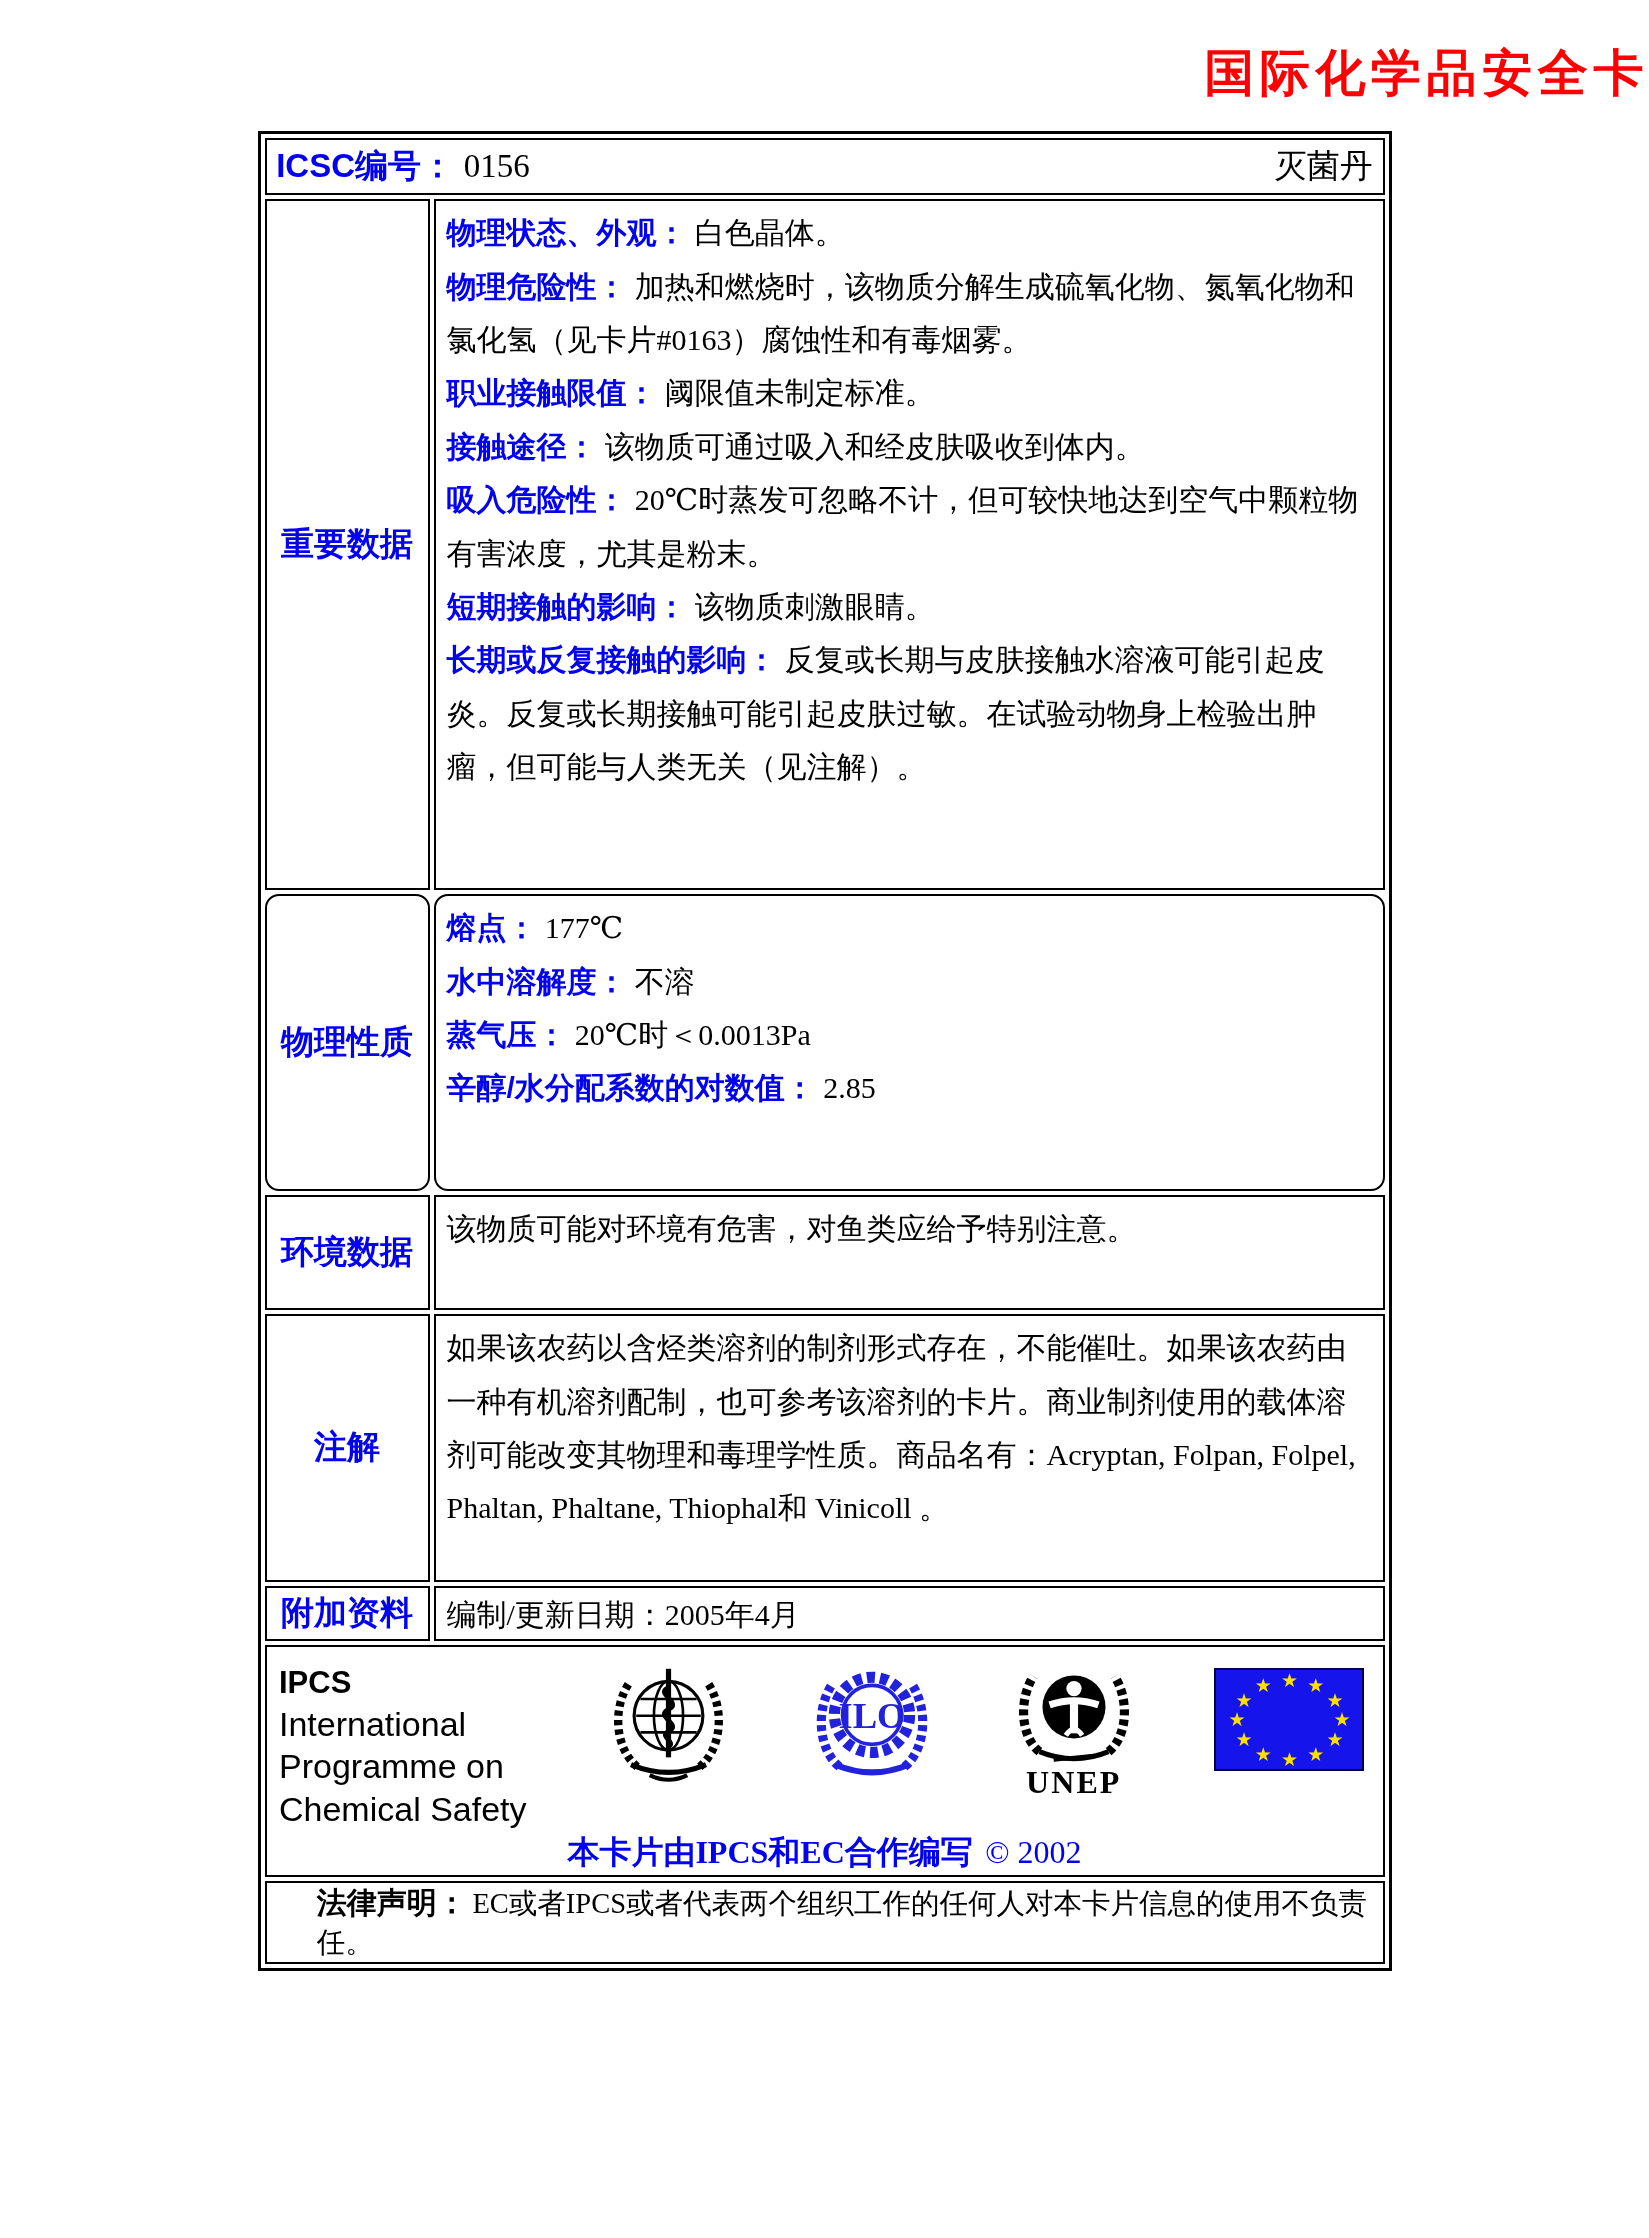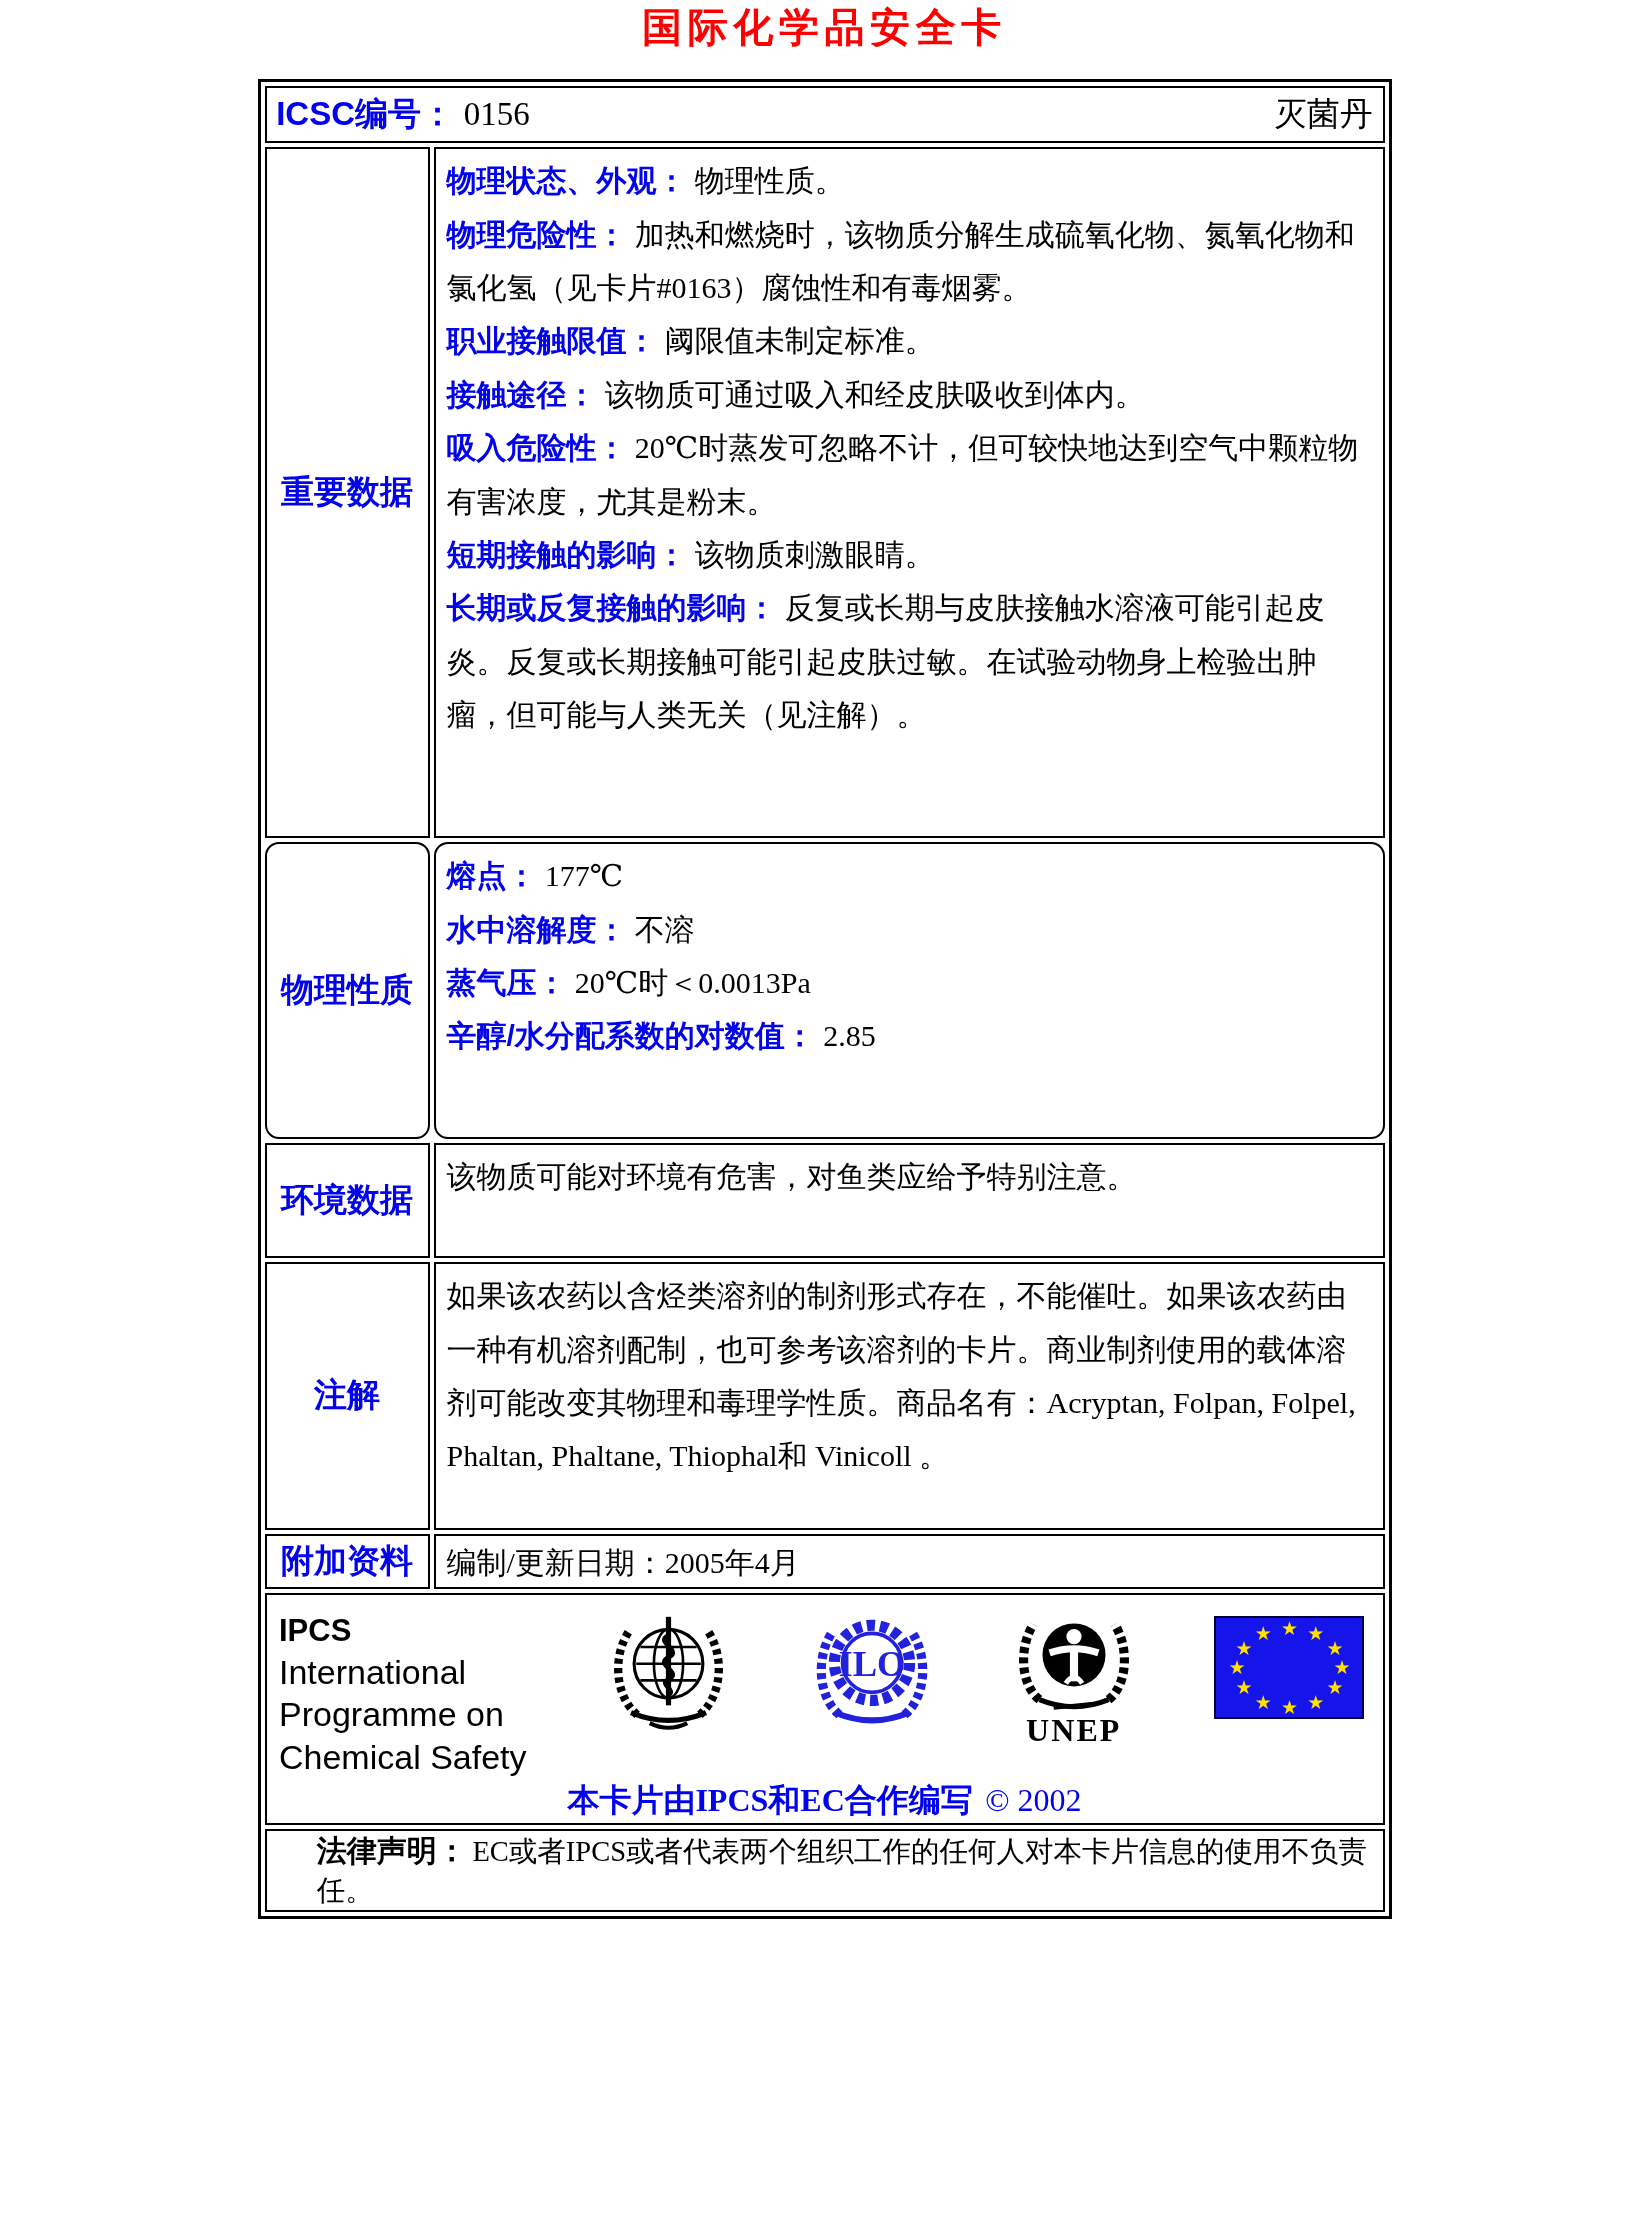--- a/index.html
+++ b/index.html
@@ -11,22 +11,22 @@
     --ink:#000000;
   }
   *{box-sizing:border-box;}
   html,body{margin:0;padding:0;}
   body{
     width:1649px;height:2239px;background:#ffffff;color:var(--ink);
     font-family:"Liberation Serif","DejaVu Serif",serif;
   }
   .page{width:1649px;height:2239px;position:relative;}
   .doc-title{
-    text-align:center;
-    color:var(--title-red);font-weight:bold;font-size:40px;letter-spacing:5.6px;
+    padding-top:40px;text-align:right;
+    color:var(--title-red);font-weight:bold;font-size:50px;letter-spacing:5.6px;
     font-family:"Liberation Serif","DejaVu Serif",serif;
   }
   table.card{
     width:1134px;margin:23.6px auto 0 auto;
     border:3.5px solid var(--ink);
     border-collapse:separate;border-spacing:4.9px;
     table-layout:fixed;background:#ffffff;
   }
   td{border:2.8px solid var(--ink);vertical-align:top;background:#ffffff;padding:0;}
   
@@ -117,21 +117,21 @@
           </span>
           <span class="substance-name">灭菌丹</span>
         </div>
       </td>
     </tr>
 
     <tr class="r-main">
       <td class="lbl">重要数据</td>
       <td class="content">
 
-      <div class="line"><span class="key">物理状态、外观：</span><span class="val">物理性质。</span></div>
+      <div class="line"><span class="key">物理状态、外观：</span><span class="val">白色晶体。</span></div>
             <div class="line"><span class="key">物理危险性：</span><span class="val">加热和燃烧时，该物质分解生成硫氧化物、氮氧化物和氯化氢（见卡片#0163）腐蚀性和有毒烟雾。</span></div>
             <div class="line"><span class="key">职业接触限值：</span><span class="val">阈限值未制定标准。</span></div>
             <div class="line"><span class="key">接触途径：</span><span class="val">该物质可通过吸入和经皮肤吸收到体内。</span></div>
             <div class="line"><span class="key">吸入危险性：</span><span class="val">20℃时蒸发可忽略不计，但可较快地达到空气中颗粒物有害浓度，尤其是粉末。</span></div>
             <div class="line"><span class="key">短期接触的影响：</span><span class="val">该物质刺激眼睛。</span></div>
             <div class="line"><span class="key">长期或反复接触的影响：</span><span class="val">反复或长期与皮肤接触水溶液可能引起皮炎。反复或长期接触可能引起皮肤过敏。在试验动物身上检验出肿瘤，但可能与人类无关（见注解）。</span></div>
           </td>
     </tr>
 
     <tr class="r-phys">

